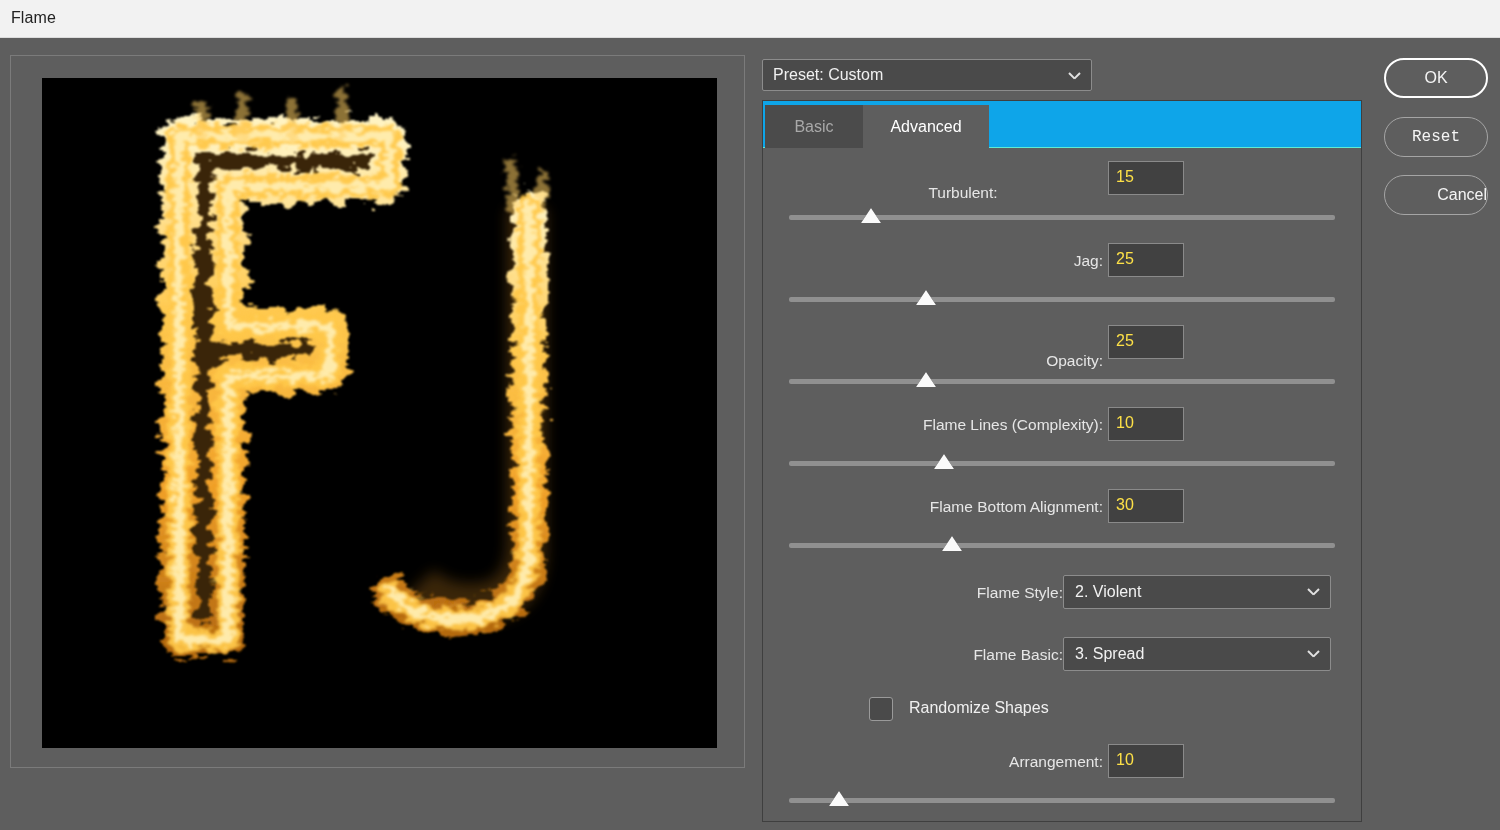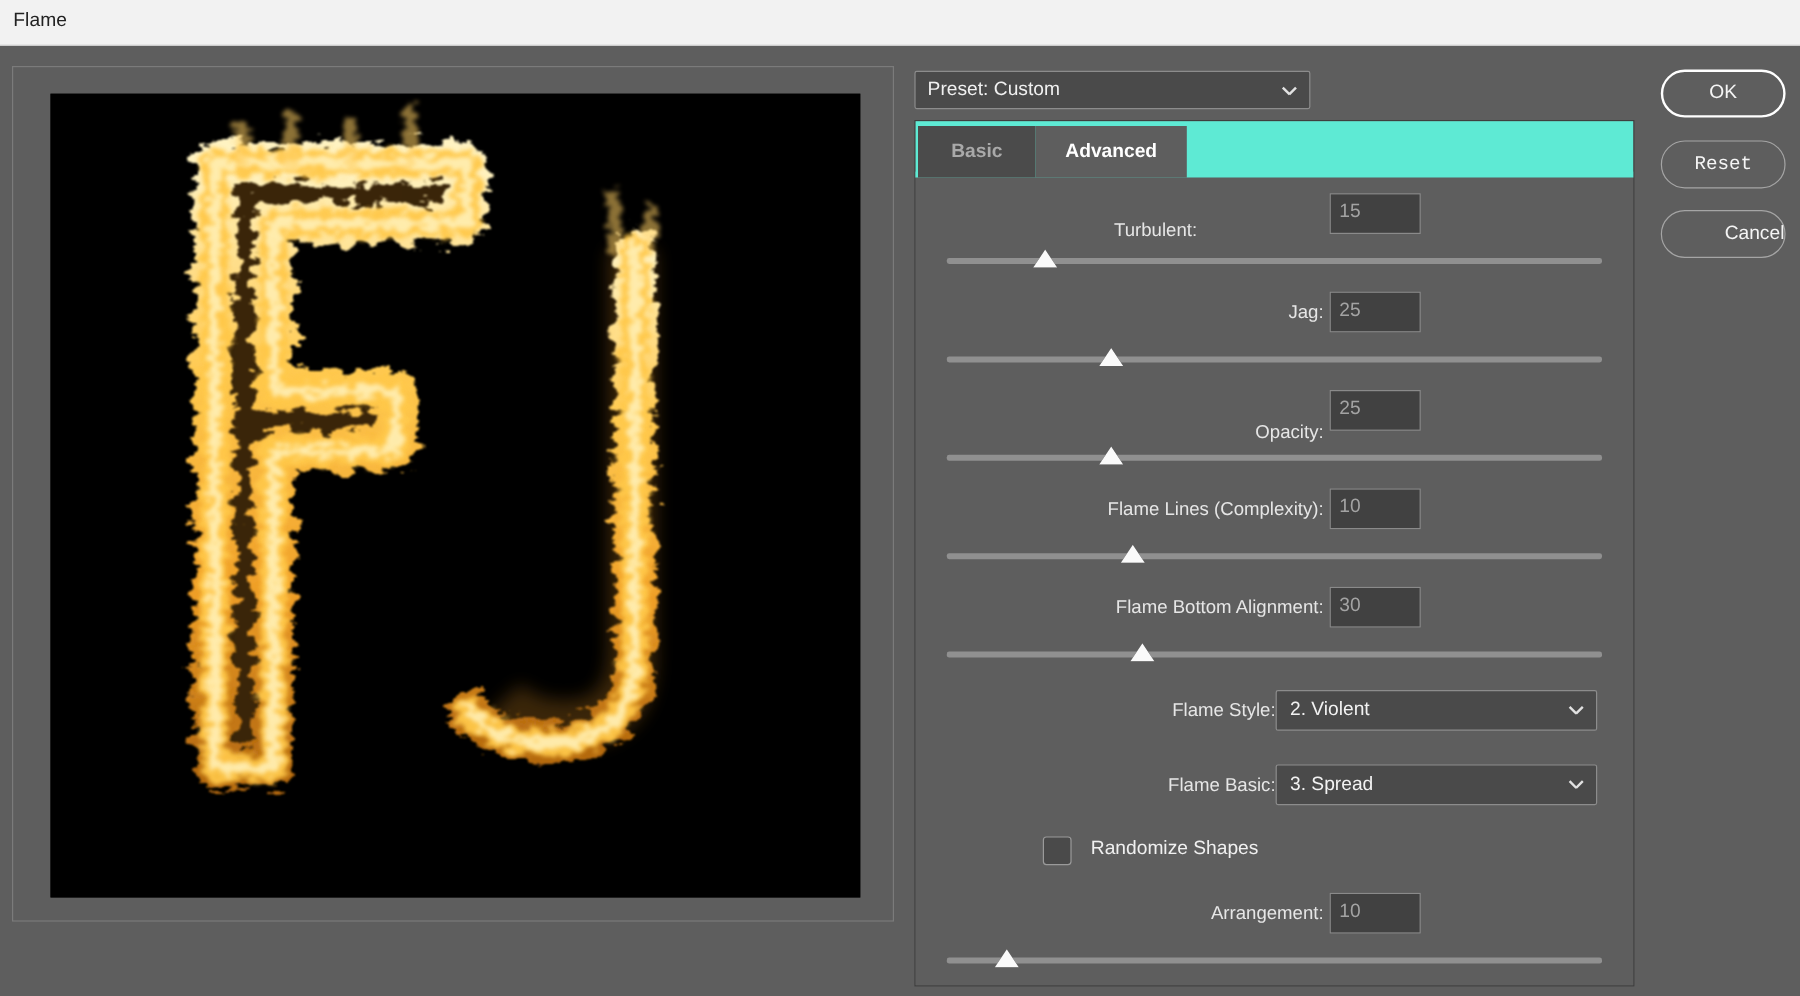--- a/index.html
+++ b/index.html
@@ -88,23 +88,22 @@
     left: 762px; top: 100px;
     width: 600px; height: 722px;
     background: #5e5e5e;
     border: 1px solid #3f3f3f;
   }
 
   .tabstrip {
     position: absolute;
     left: 0; top: 0;
     width: 598px; height: 47px;
-    background: #5eead4;
-    border-bottom: 5px solid #5eead4;
-    font-weight: bold;
+    background: #0ea5e9;
+    border-bottom: 1px solid #5eead4;
   }
   .tab {
     position: absolute;
     top: 4px;
     height: 43px;
     font-size: 16px;
     line-height: 43px;
     text-align: center;
   }
   .tab-basic {
@@ -136,21 +135,21 @@
   .numfield {
     position: absolute;
     width: 76px; height: 34px;
     background: #414141;
     border: 1px solid #8a8a8a;
   }
   .numfield span {
     position: absolute;
     left: 7px; top: 6px;
     font-size: 16px;
-    color: #a3a3a3;
+    color: #fde047;
   }
 
   .slider { position: absolute; left: 26px; width: 546px; height: 18px; }
   .track {
     position: absolute;
     left: 0; top: 7px;
     width: 546px; height: 5px;
     background: #909090;
     border-radius: 2px;
   }

